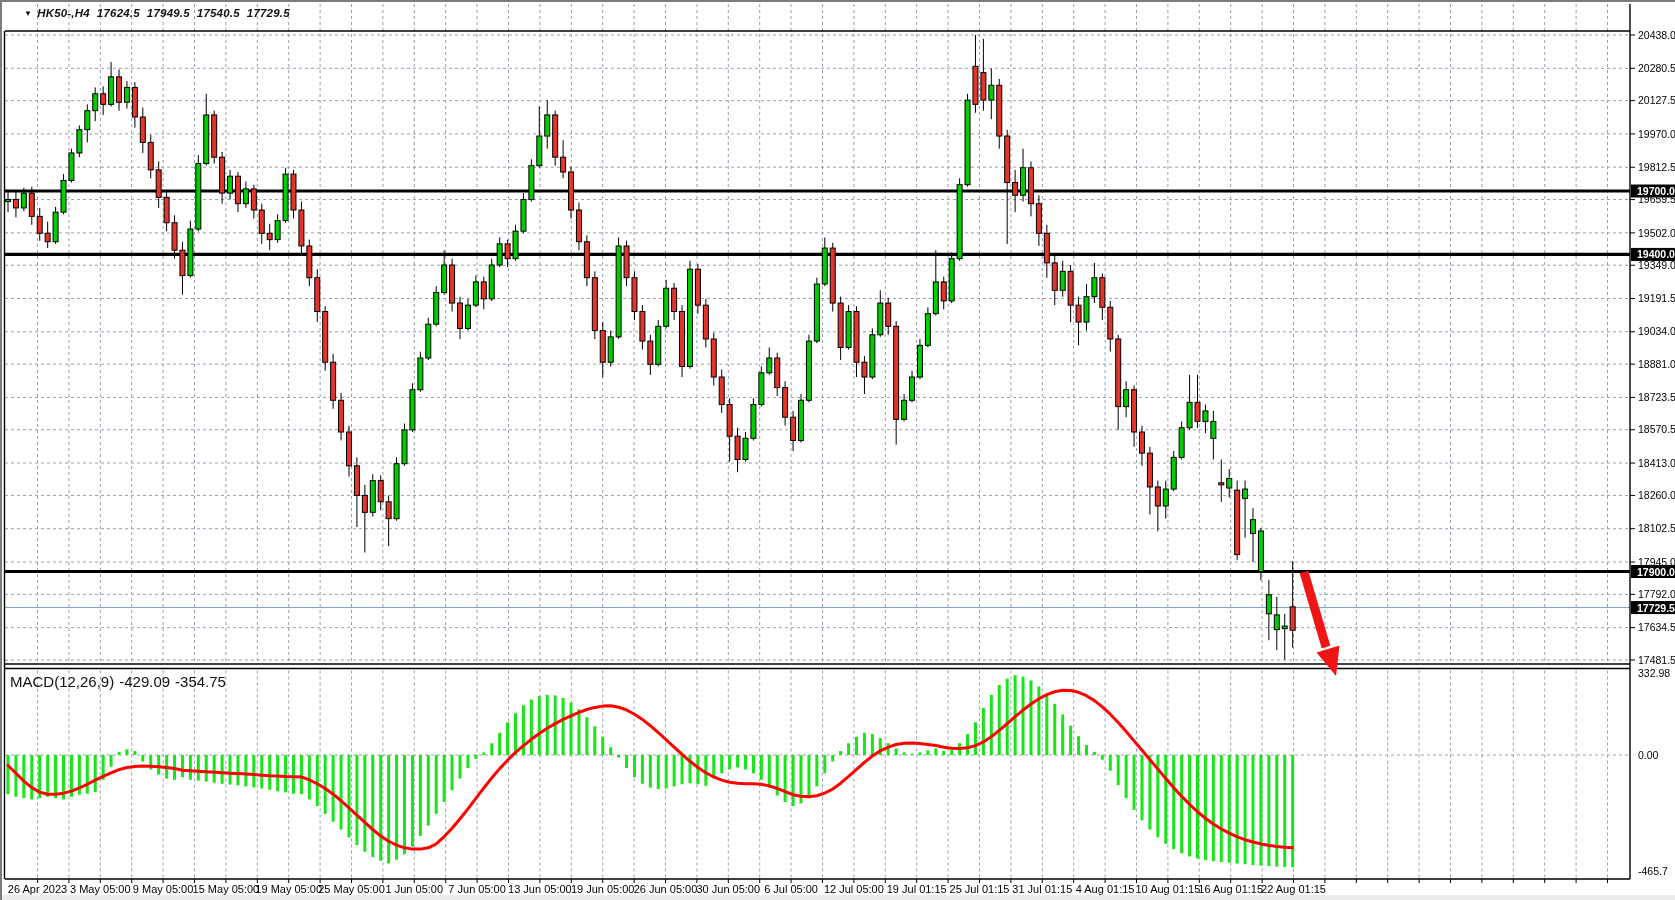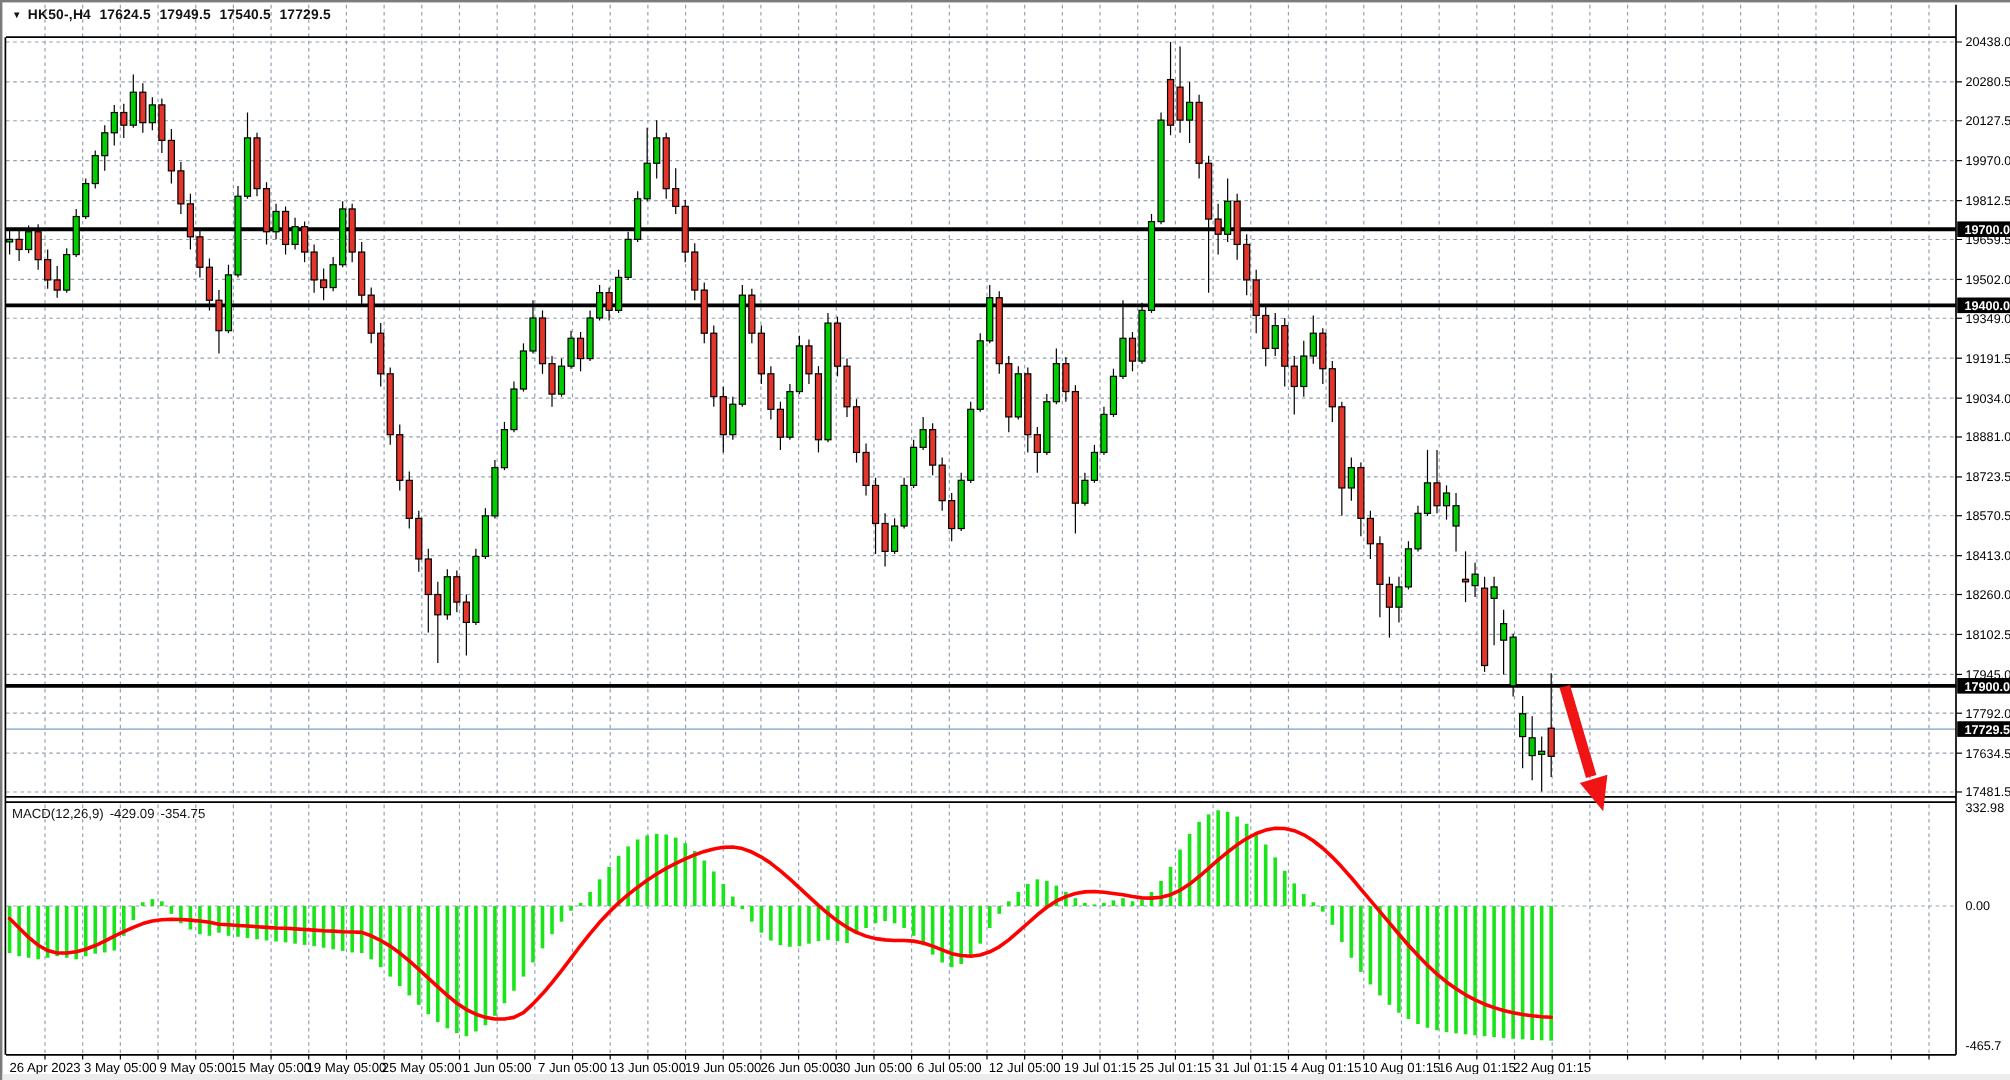--- a/index.html
+++ b/index.html
@@ -1,23 +1,23 @@
 <!DOCTYPE html>
 <html><head>
 <meta charset="utf-8">
 <style>
   html,body{margin:0;padding:0;background:#e9e9e9;font-family:"Liberation Sans",sans-serif;}
   #window{position:relative;width:1675px;height:900px;background:#ffffff;overflow:hidden;
           border-left:2px solid #7b7b7b;border-top:2px solid #7b7b7b;box-sizing:border-box;}
   #chart-svg{position:absolute;left:0;top:0;}
-  #symbol-info{position:absolute;left:8px;top:5px;font-size:11.5px;font-weight:700;color:#111;
-               letter-spacing:.2px;white-space:nowrap;}
+  #symbol-info{position:absolute;left:22px;top:5px;font-size:11.5px;font-weight:700;color:#111;
+               letter-spacing:.2px;white-space:nowrap;font-style:italic;}
   #symbol-info span{margin-right:7px;}
   #symbol-info .tri{font-size:8px;margin-right:5px;vertical-align:1px;}
-  #macd-info{position:absolute;left:8px;top:671px;font-size:11px;color:#111;white-space:nowrap;}
+  #macd-info{position:absolute;left:8px;top:671px;font-size:15px;color:#111;white-space:nowrap;}
   #macd-info span{margin-right:5px;}
   #bottom-strip{position:absolute;left:0;top:893px;width:1675px;height:7px;background:#ececec;}
   text{font-family:"Liberation Sans",sans-serif;}
 </style>
 </head>
 <body>
 
 <div id="window">
   <svg id="chart-svg" width="1675" height="900">
     <g id="g-grid">

